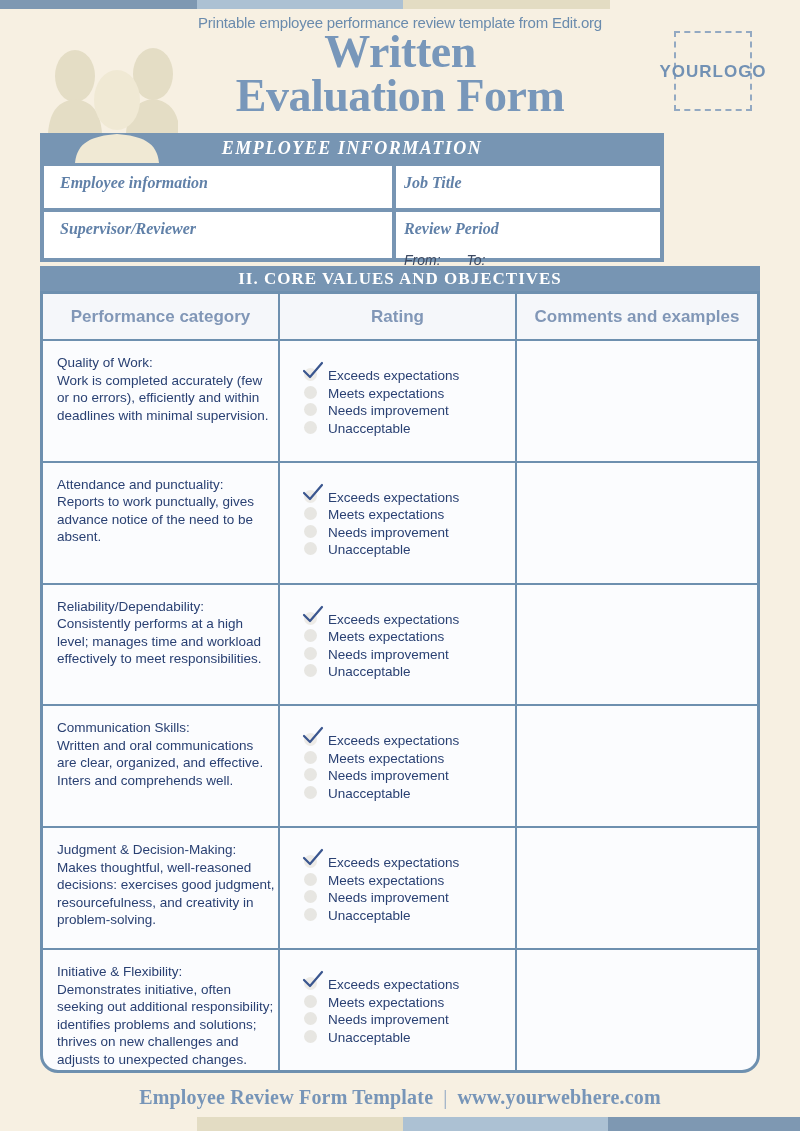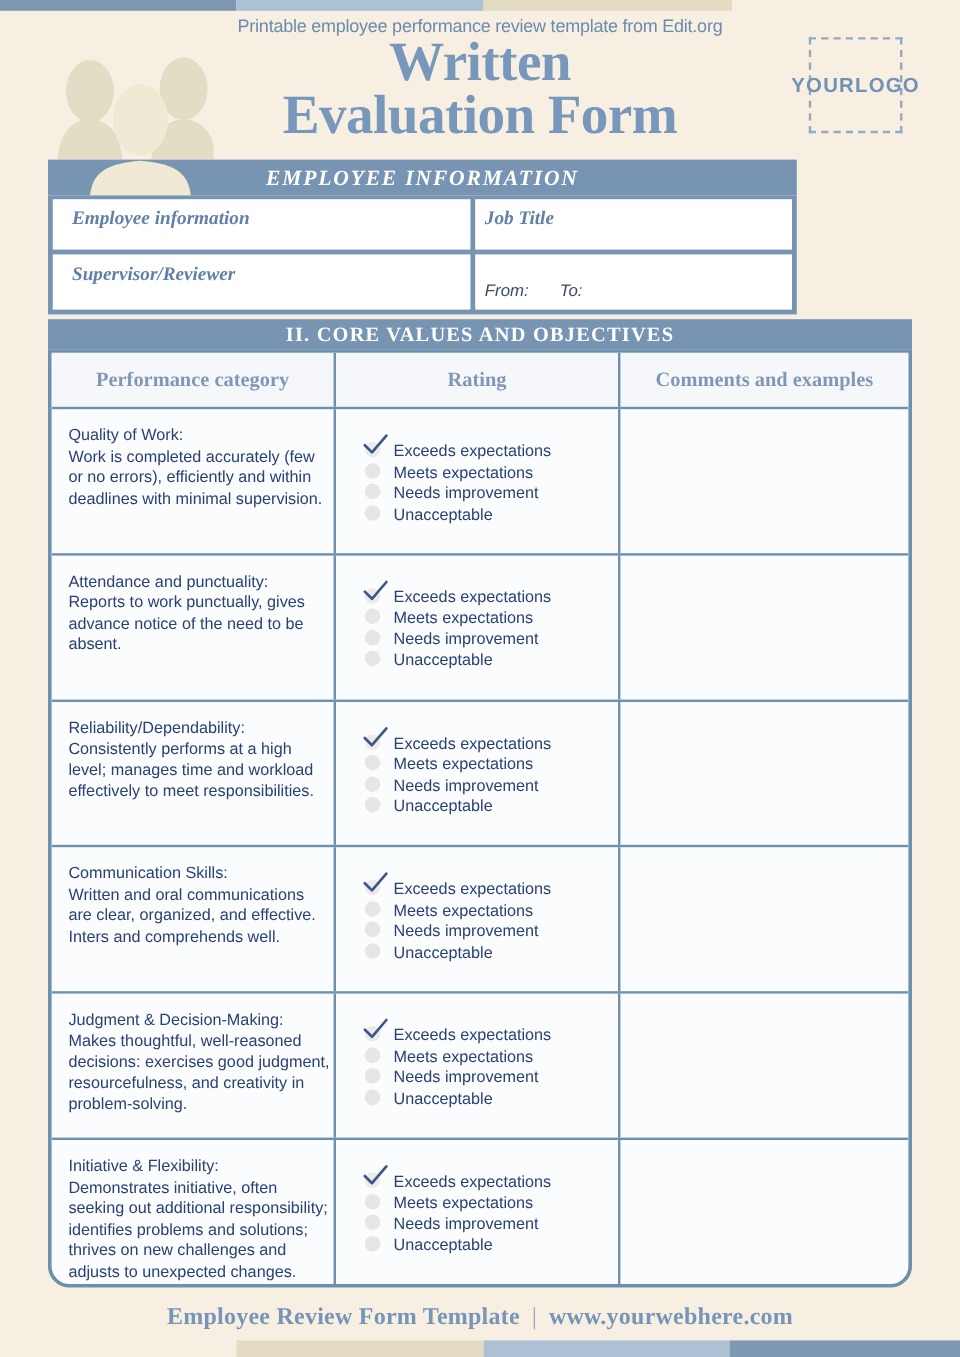--- a/index.html
+++ b/index.html
@@ -73,21 +73,21 @@
     background:#fbfcfe; border:3px solid #6e90af;
     border-radius:0 0 18px 18px;
     display:flex; flex-direction:column; overflow:hidden;
   }
   .thead {
     display:grid; grid-template-columns:237px 237px 1fr;
     height:47px; flex:none; background:#f5f7fa; border-bottom:2px solid #6e90af;
   }
   .th {
     display:flex; align-items:center; justify-content:center;
-    font-family:Liberation Serif, serif; font-weight:bold;
+    font-family:Liberation Sans, sans-serif; font-weight:bold;
     font-size:17px; color:#8197b7; border-right:2px solid #6e90af;
   }
   .th:last-child { border-right:none; }
   .tbody { flex:1; display:flex; flex-direction:column; }
   .trow {
     flex:1; display:grid; grid-template-columns:237px 237px 1fr;
     border-bottom:2px solid #6e90af;
   }
   .trow:last-child { border-bottom:none; }
   .cell { border-right:2px solid #6e90af; }
@@ -158,20 +158,21 @@
     <div class="info-cell">
       <div class="info-label">Employee information</div>
     </div>
     <div class="info-cell right">
       <div class="info-label">Job Title</div>
     </div>
     <div class="info-cell">
       <div class="info-label">Supervisor/Reviewer</div>
     </div>
     <div class="info-cell right">
+      <div class="info-label">Review Period</div>
       <div class="from-to">
         <span>From:</span>
         <span class="to">To:</span>
       </div>
     </div>
   </div>
 </div>
 
 <div class="core-bar">II. CORE VALUES AND OBJECTIVES</div>
 

